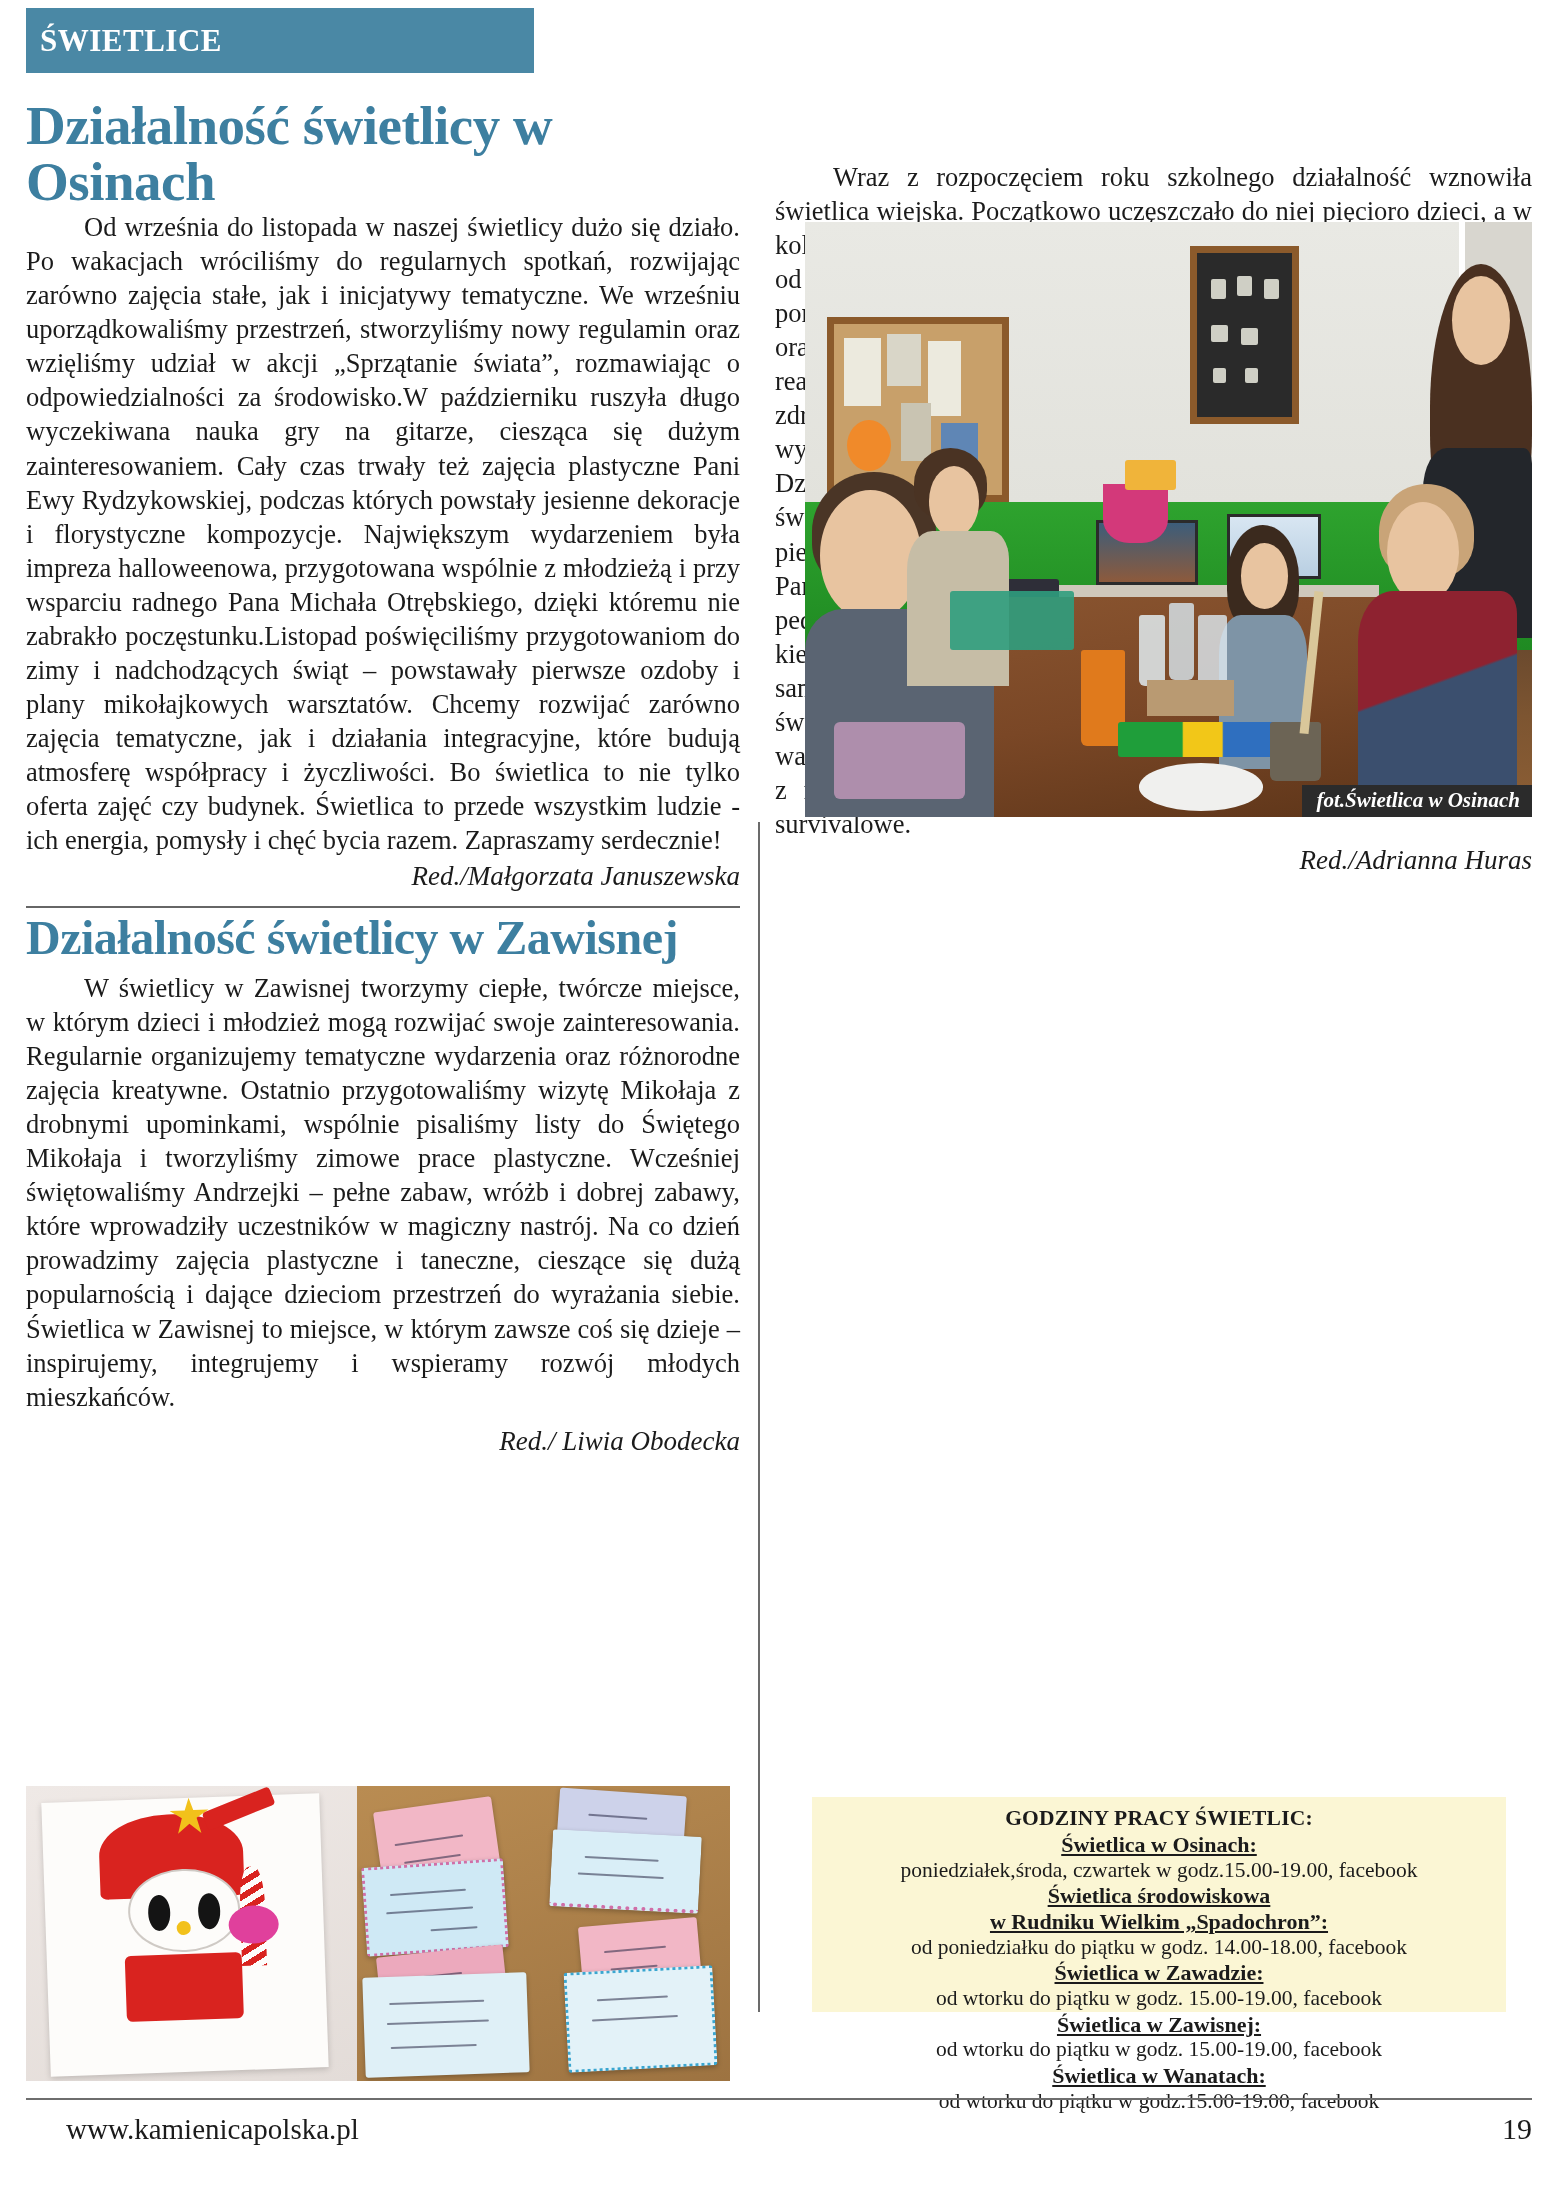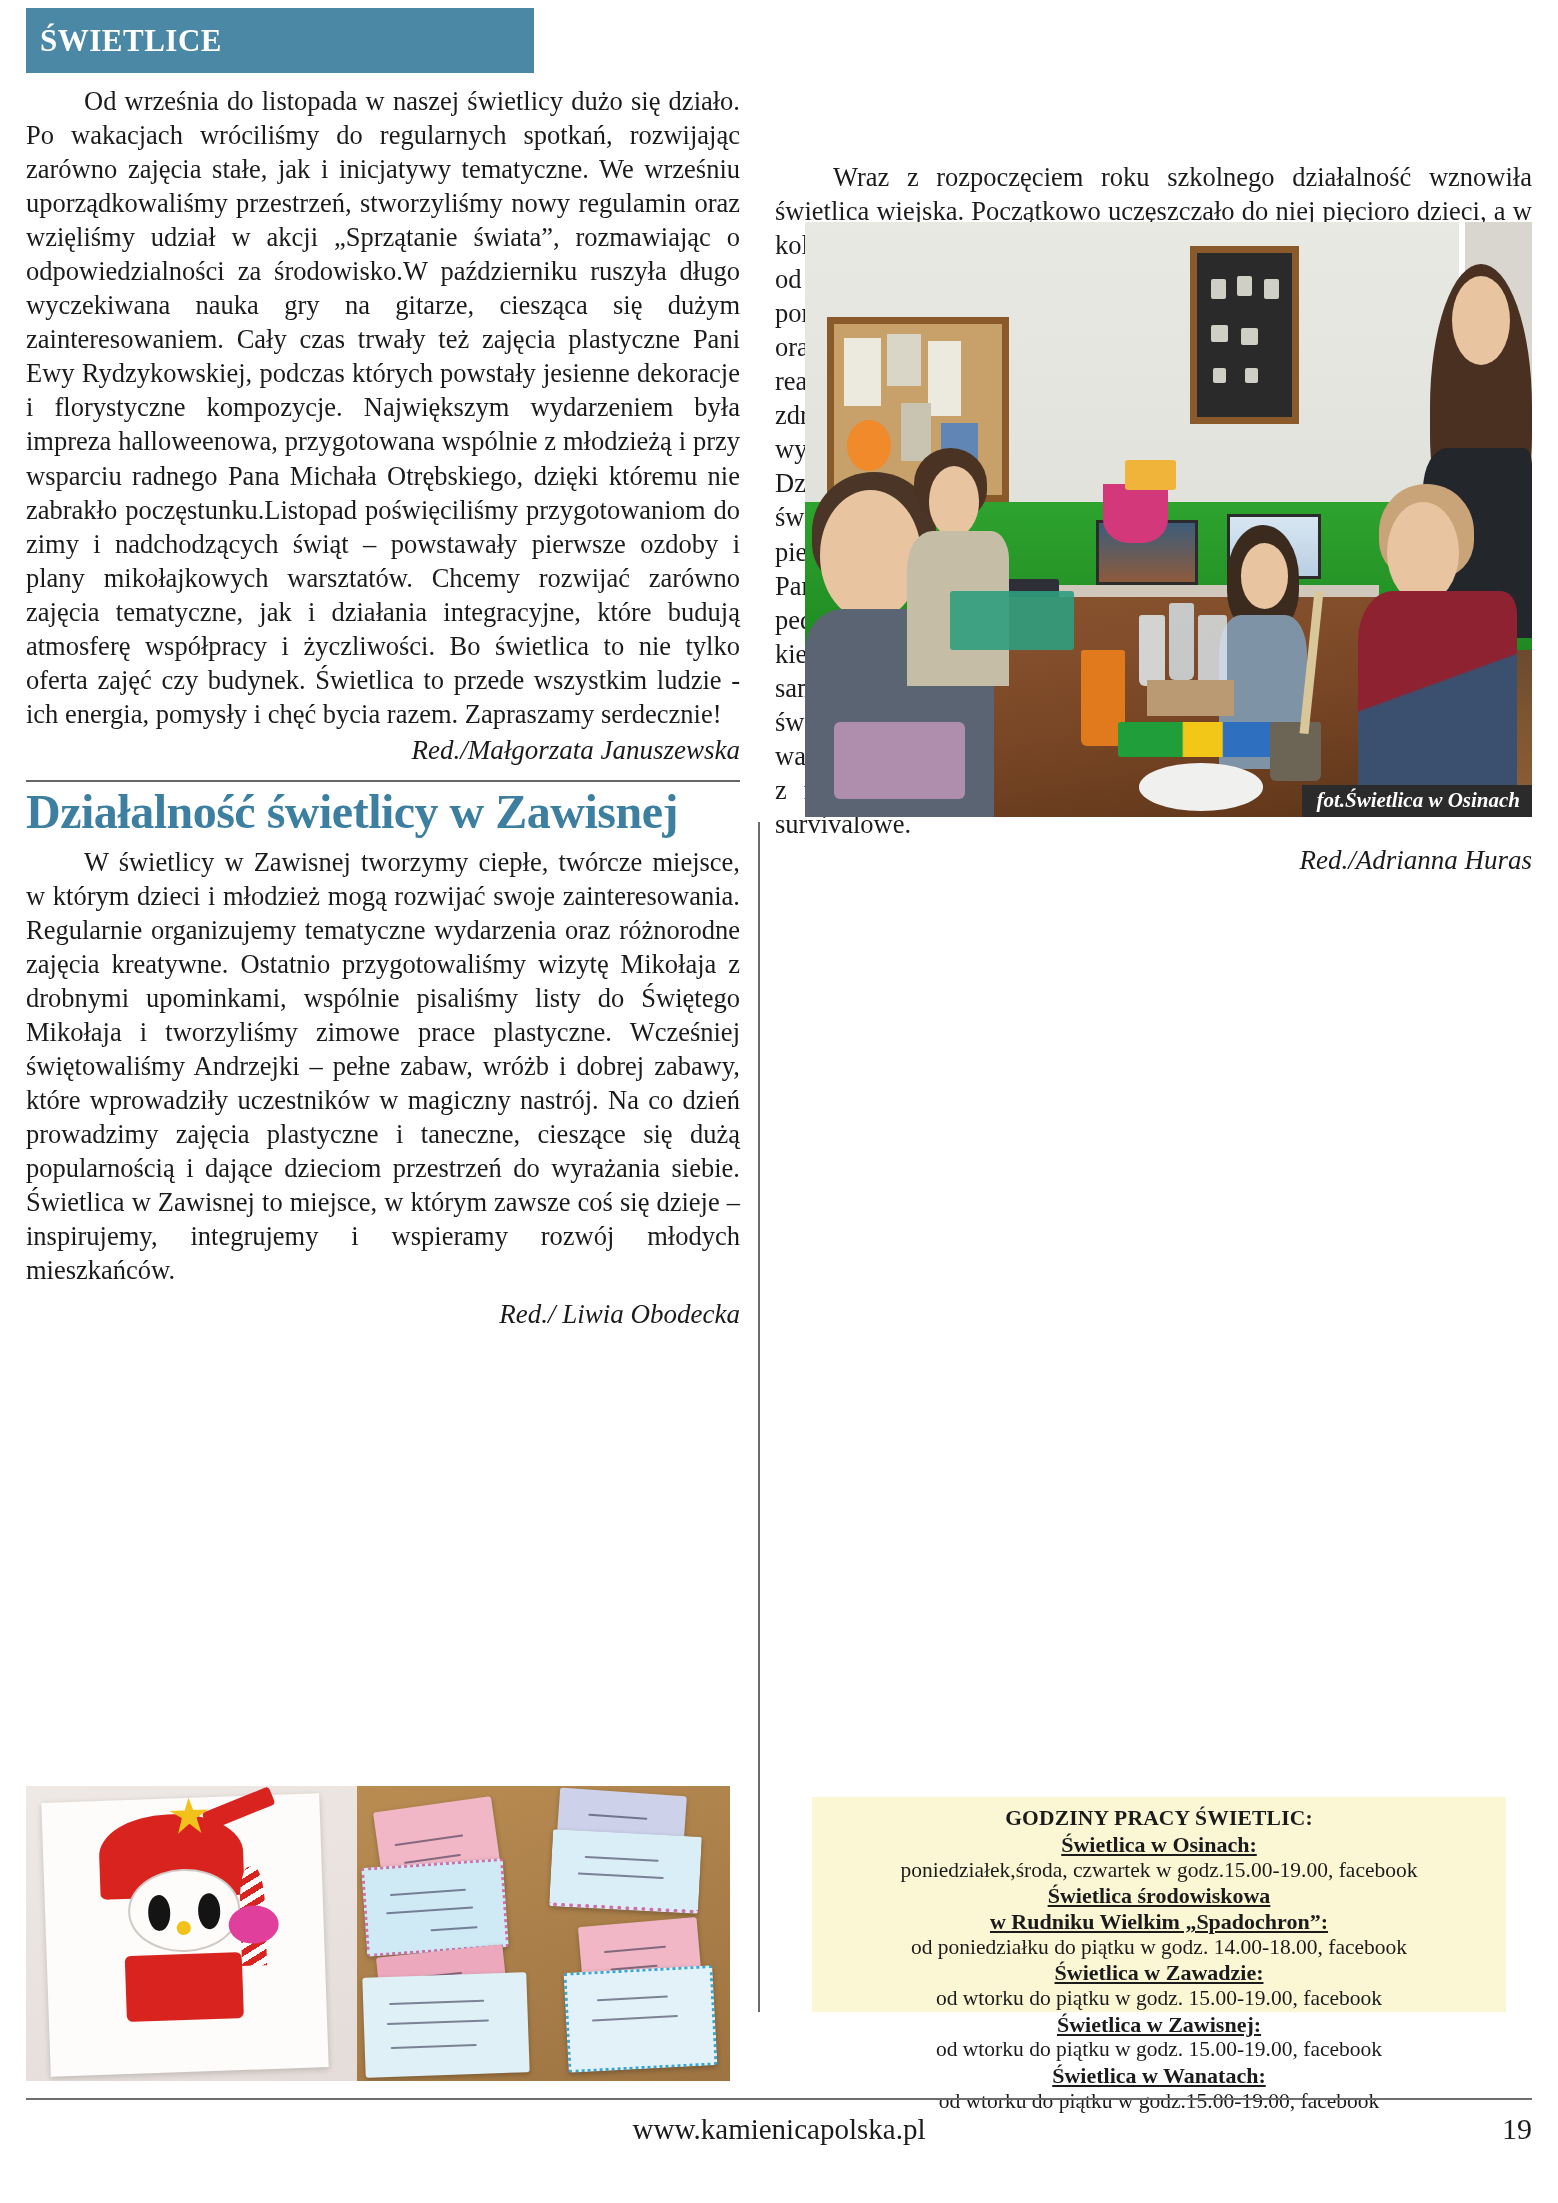--- a/index.html
+++ b/index.html
@@ -242,41 +242,42 @@
   .footer {
     position: absolute;
     left: 26px;
     top: 2112px;
     width: 1506px;
     display: flex;
     align-items: baseline;
   }
   .footer-url {
     flex: 1;
-    text-align: center;
+    text-align: left;
     font-size: 29px;
     padding-left: 40px;
   }
   .footer-page {
     font-size: 30px;
     width: 40px;
     text-align: right;
   }
 </style>
 </head>
 <body>
 
 <div class="page">
 
   <div class="banner">
     <span class="banner-label">ŚWIETLICE</span>
   </div>
 
   <div class="col-left">
 
+    <h1 class="headline headline-main">Działalność świetlicy w Osinach</h1>
 
     <div class="body-text">
       <span class="lead">Od września do listopada w naszej świetlicy dużo się działo. Po wakacjach wróciliśmy do regularnych spotkań, rozwijając zarówno zajęcia stałe, jak i inicjatywy tematyczne. We wrześniu uporządkowaliśmy przestrzeń, stworzyliśmy nowy regulamin oraz wzięliśmy udział w akcji „Sprzątanie świata”, rozmawiając o odpowiedzialności za środowisko.W październiku ruszyła długo wyczekiwana nauka gry na gitarze, ciesząca się dużym zainteresowaniem. Cały czas trwały też zajęcia plastyczne Pani Ewy Rydzykowskiej, podczas których powstały jesienne dekoracje i florystyczne kompozycje. Największym wydarzeniem była impreza halloweenowa, przygotowana wspólnie z młodzieżą i przy wsparciu radnego Pana Michała Otrębskiego, dzięki któremu nie zabrakło poczęstunku.Listopad poświęciliśmy przygotowaniom do zimy i nadchodzących świąt – powstawały pierwsze ozdoby i plany mikołajkowych warsztatów. Chcemy rozwijać zarówno zajęcia tematyczne, jak i działania integracyjne, które budują atmosferę współpracy i życzliwości. Bo świetlica to nie tylko oferta zajęć czy budynek. Świetlica to przede wszystkim ludzie - ich energia, pomysły i chęć bycia razem. Zapraszamy serdecznie!</span>
     </div>
 
     <div class="byline">Red./Małgorzata Januszewska</div>
 
     <hr class="rule-h">
 
     <h2 class="headline headline-sub">Działalność świetlicy w Zawisnej</h2>

